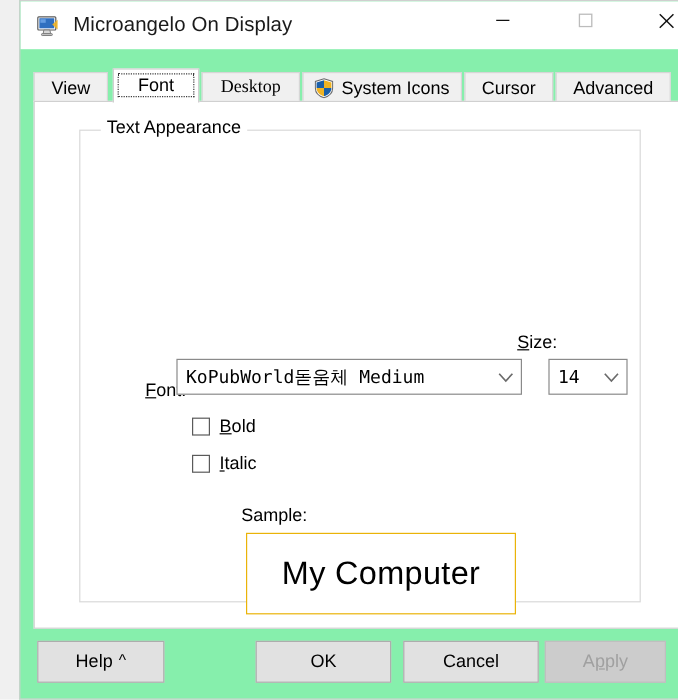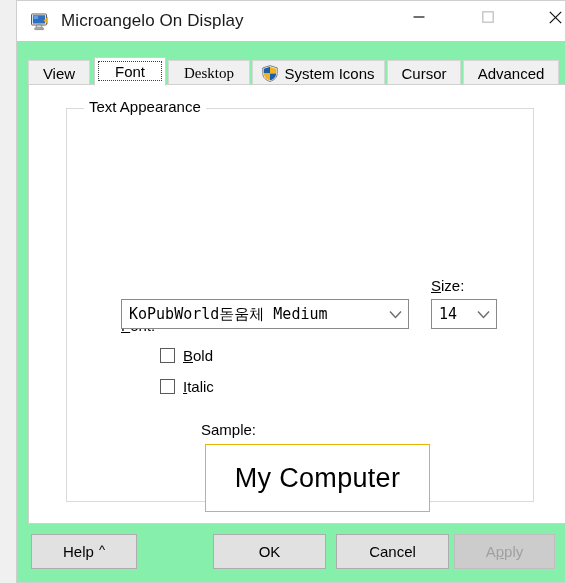--- a/index.html
+++ b/index.html
@@ -163,20 +163,21 @@
   #lbl-sample { left: 172px; top: 336px; }
 
   .combo {
     position: absolute;
     box-sizing: border-box;
     background: #ffffff;
     border: 1px solid #8a8a8a;
     display: flex;
     align-items: center;
     height: 30px;
+    margin-left: 26px;
   }
   .combo .val {
     flex: 1;
     padding-left: 7px;
     font-family: "DejaVu Sans Mono", "Liberation Mono", monospace;
     font-size: 15px;
     color: #000;
     white-space: nowrap;
     overflow: hidden;
   }

